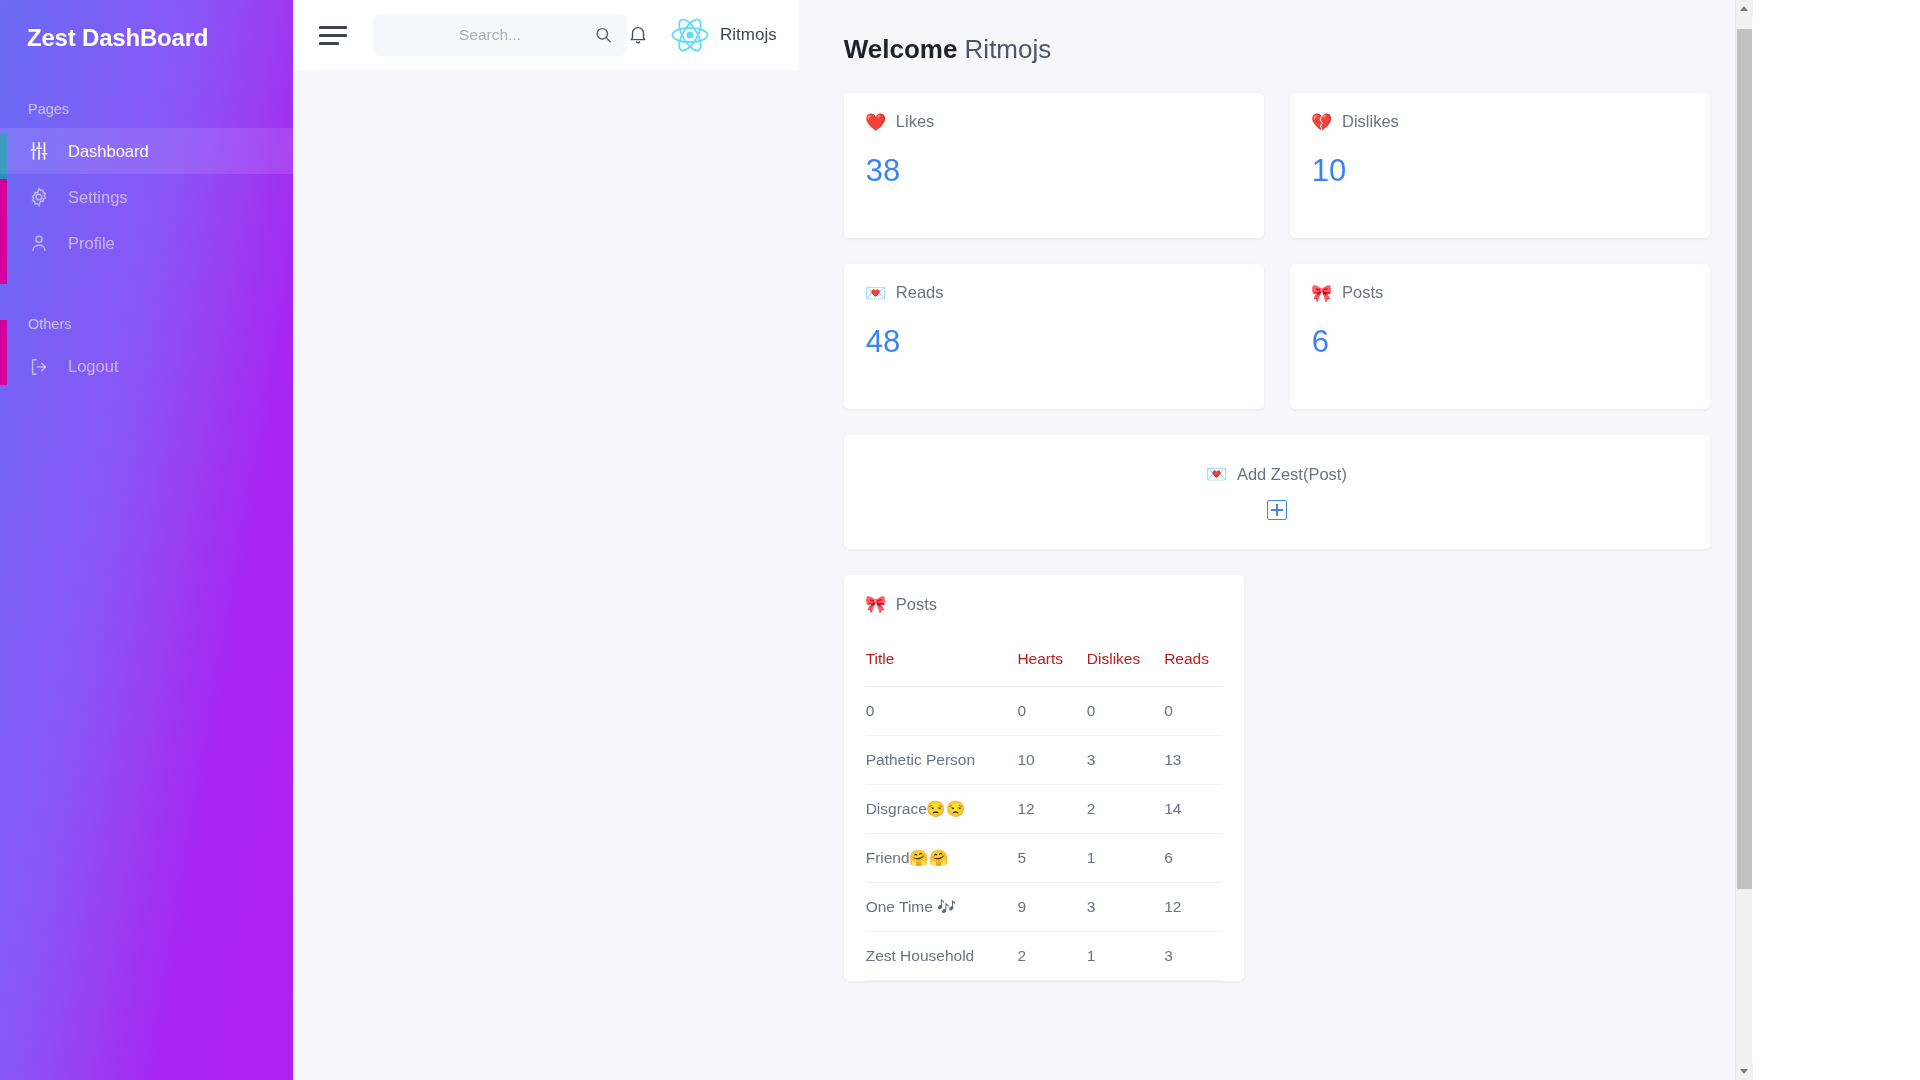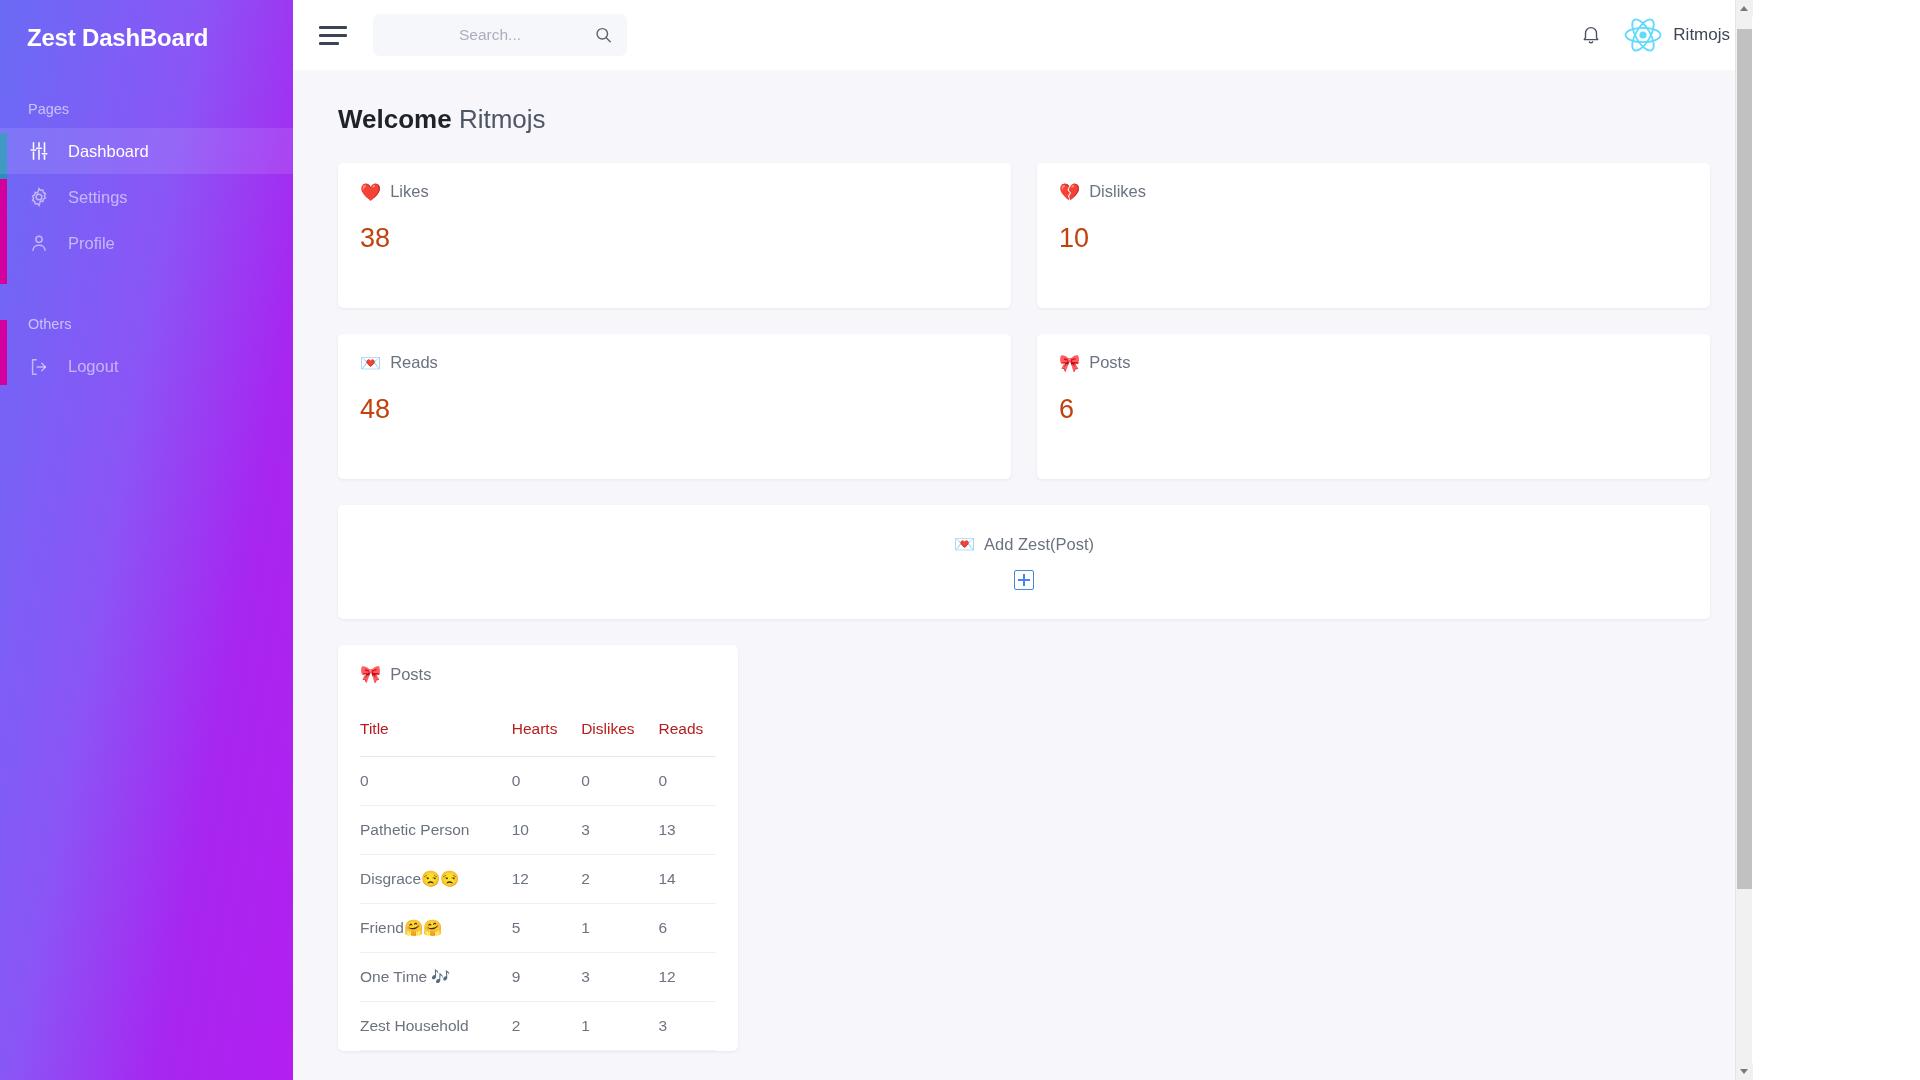--- a/index.html
+++ b/index.html
@@ -73,21 +73,21 @@
   .edge-pink {
     position: absolute; left: 0; width: 7px;
     background: #d4009e;
   }
 
   
   .right {
     flex: 1 1 auto;
     height: 1080px;
     display: flex;
-    flex-direction: column;
+    flex-direction: row;
     background: #f6f6fb;
     min-width: 0;
   }
 
   
   .topbar {
     height: 70px;
     flex: 0 0 70px;
     background: #ffffff;
     display: flex;
@@ -165,21 +165,21 @@
     padding: 19px 22px;
     box-shadow: 0 1px 3px rgba(30,35,60,0.07);
   }
   .stat-head {
     display: flex; align-items: center; gap: 9px;
     font-size: 16.5px; color: #6b7280;
     line-height: 1.2;
   }
   .stat-emoji { font-size: 17px; line-height: 1; }
   .stat-value {
-    font-size: 27px; color: #c2410c; margin-top: 22px; line-height: 1.1;
+    font-size: 31px; color: #3b82f6; margin-top: 22px; line-height: 1.1;
   }
 
   .add-card {
     background: #ffffff;
     border-radius: 5px;
     margin-top: 26px;
     height: 114px;
     display: flex; flex-direction: column;
     align-items: center; justify-content: center;
     gap: 16px;

